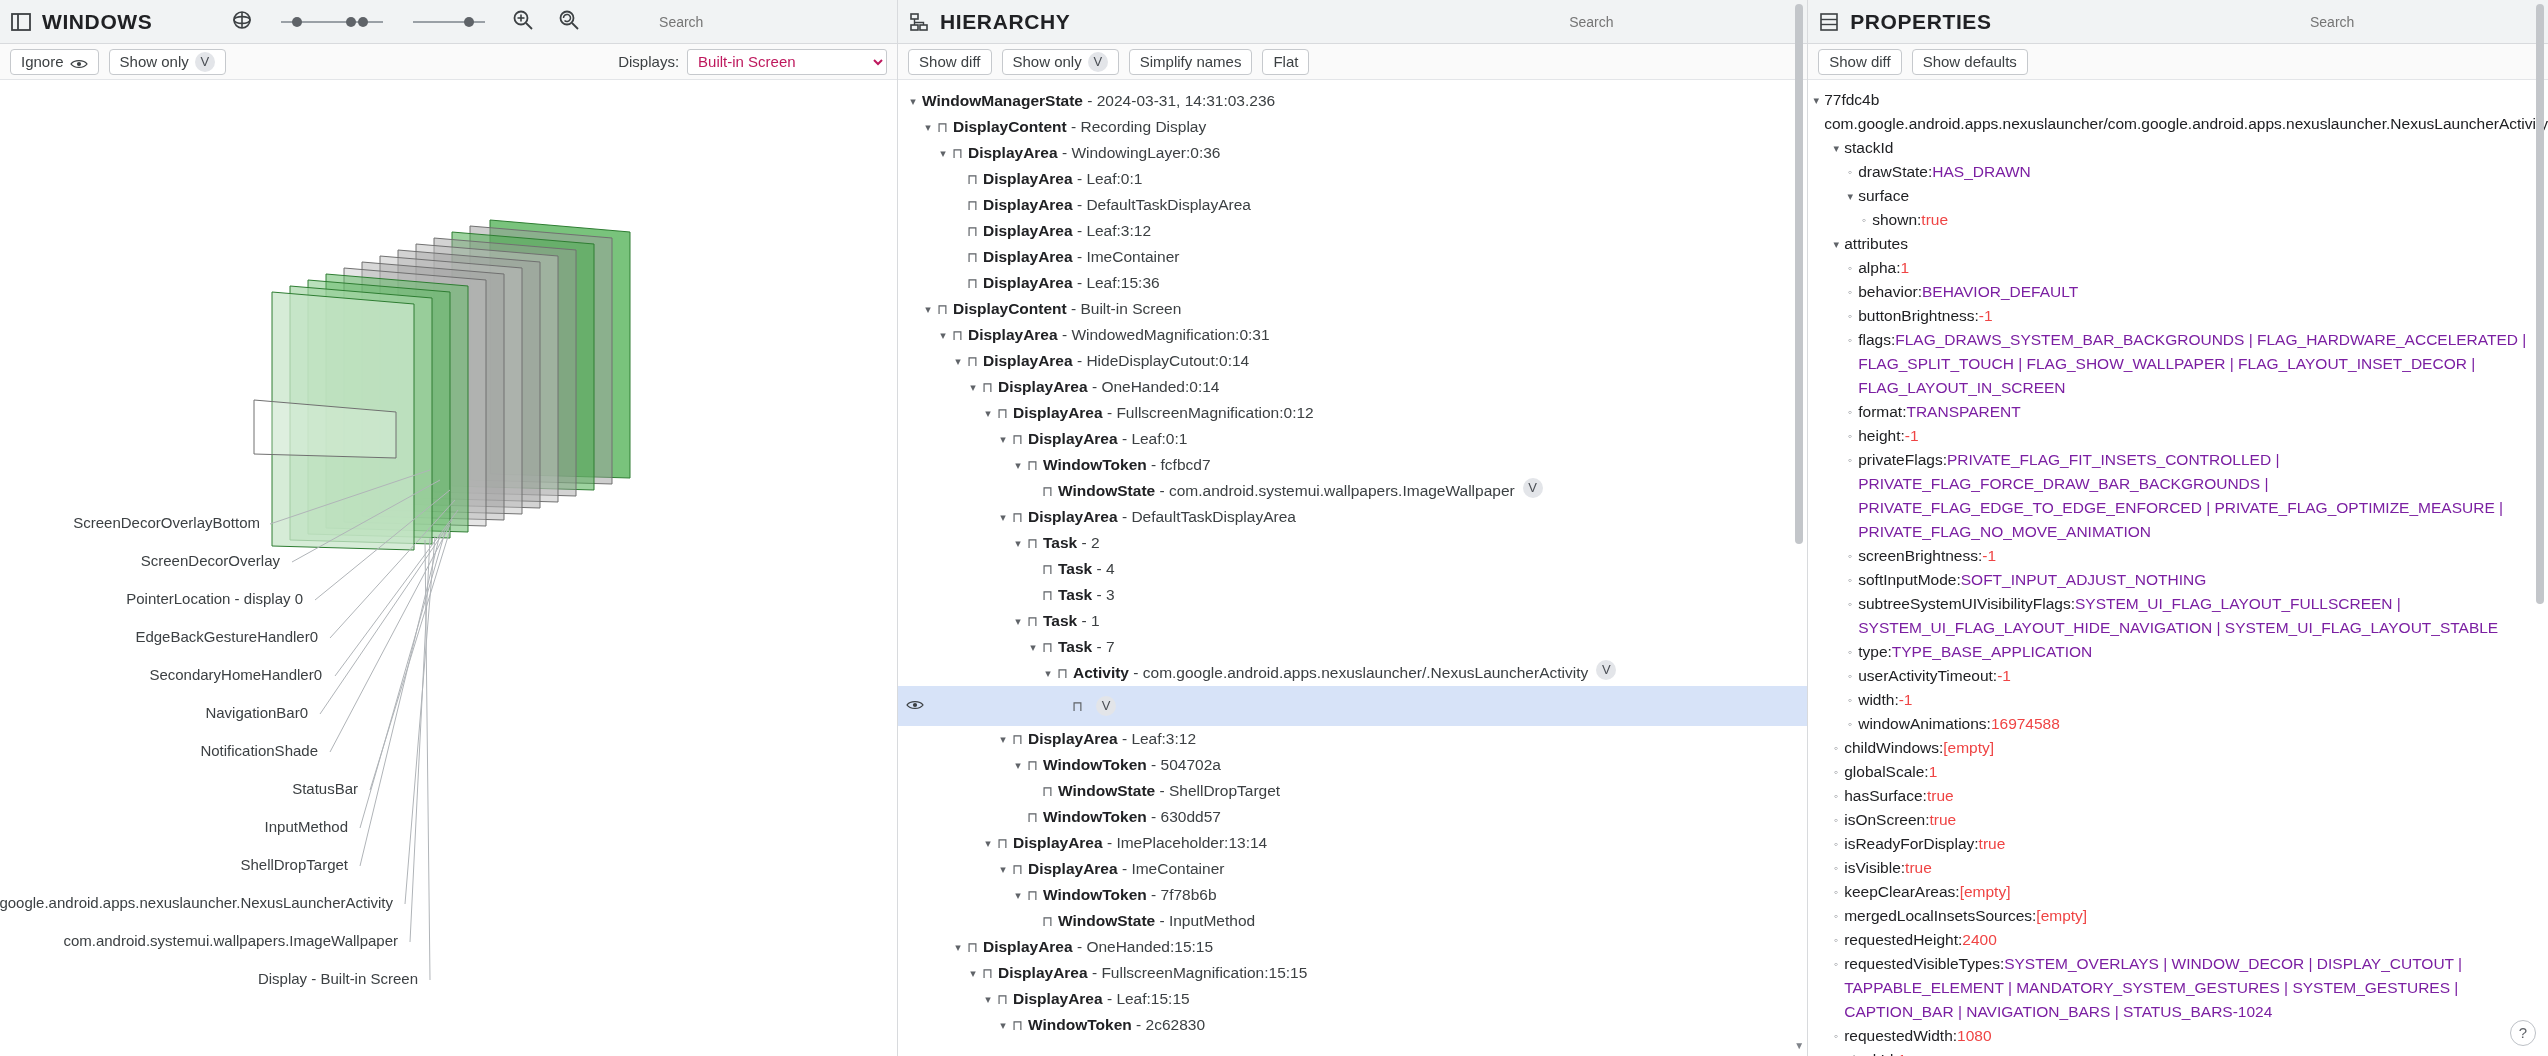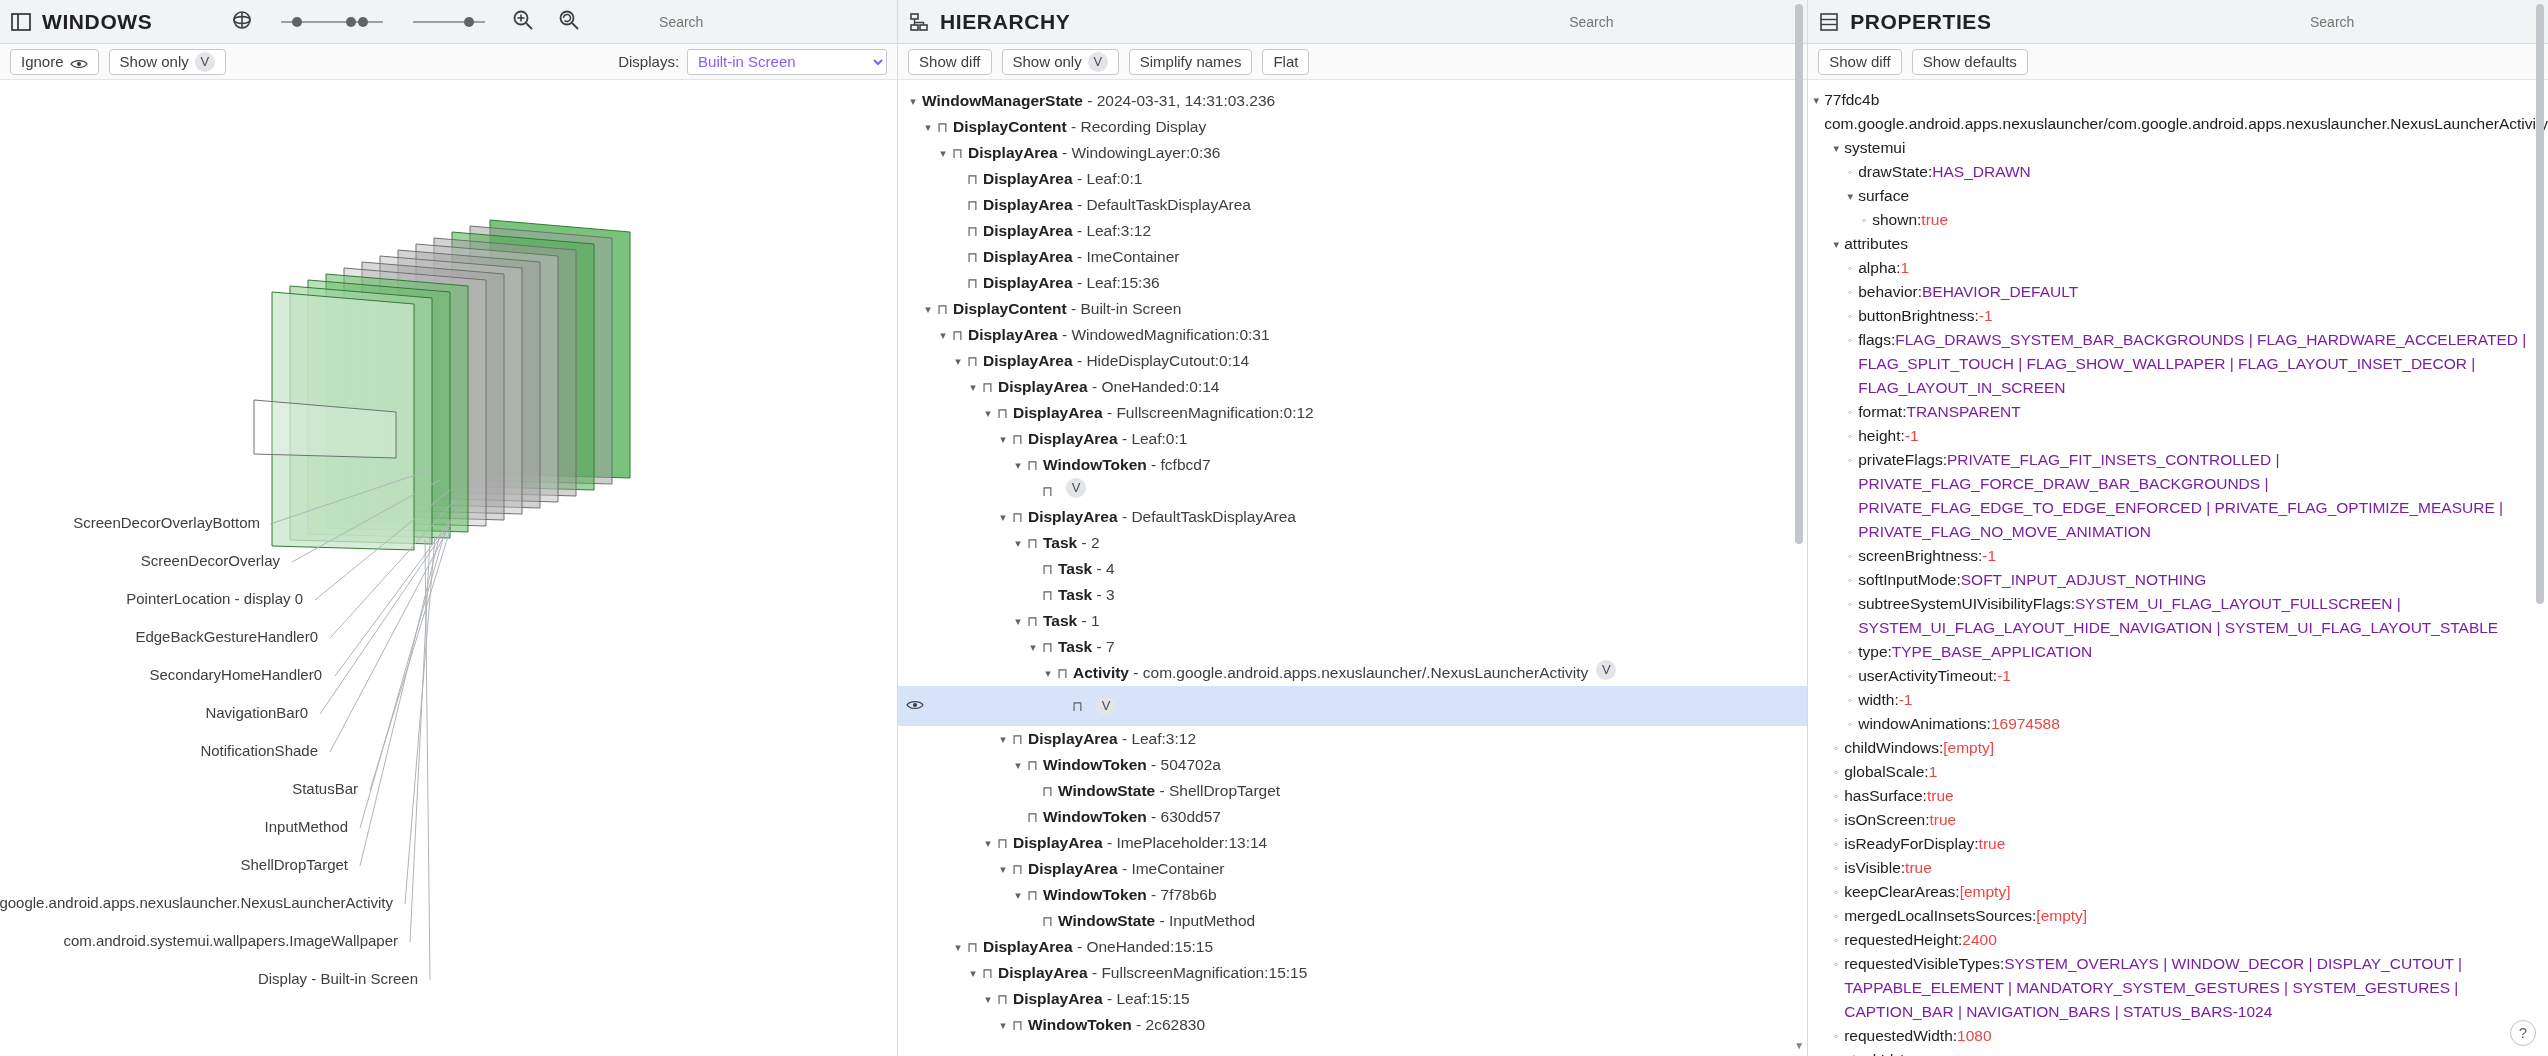--- a/index.html
+++ b/index.html
@@ -62,21 +62,21 @@
   }
 
   
   .windows-panel { width: 1040px; border-right: 1px solid #d8dadd; }
   .win-tools { display: flex; align-items: center; gap: 22px; margin-left: auto; }
   .slider-wrap { display: flex; align-items: center; }
   .w-canvas { flex: 1; position: relative; overflow: hidden; background: #fff; padding-left: 46px; }
   .w-canvas svg { position: absolute; left: 0; top: 0; }
   .display-select {
     border: 1px solid #c6c9cd; background: #fff; border-radius: 3px;
-    height: 26px; font-size: 15px; color: #8b5cf6; padding: 0 6px;
+    height: 26px; font-size: 15px; color: #be185d; padding: 0 6px;
     width: 200px;
   }
 
   
   .hier-panel { width: 1054px; border-right: 1px solid #d8dadd; }
   .tree {
     flex: 1; overflow: hidden; position: relative;
     font-size: 15.5px; color: #202124;
     padding: 8px 0 0 0;
     background: #fff;
@@ -363,20 +363,21 @@
           <span><span class="tlabel-b">DisplayArea</span><span class="tdim"> - Leaf:0:1</span></span>
         </div>
         <div class="tnode" style="padding-left: 111px;">
           <span class="tw caret">▾</span>
           <span class="ticon">⊓</span>
           <span><span class="tlabel-b">WindowToken</span><span class="tdim"> - fcfbcd7</span></span>
         </div>
         <div class="tnode" style="padding-left: 126px;">
           <span class="tw caret"></span>
           <span class="ticon">⊓</span>
+          <span><span class="tlabel-b">WindowState</span><span class="tdim"> - com.android.systemui.wallpapers.ImageWallpaper</span></span>
           <span class="chip" style="margin-left: 8px;">V</span>
         </div>
         <div class="tnode" style="padding-left: 96px;">
           <span class="tw caret">▾</span>
           <span class="ticon">⊓</span>
           <span><span class="tlabel-b">DisplayArea</span><span class="tdim"> - DefaultTaskDisplayArea</span></span>
         </div>
         <div class="tnode" style="padding-left: 111px;">
           <span class="tw caret">▾</span>
           <span class="ticon">⊓</span>
@@ -506,21 +507,21 @@
       </button>
     </div>
 
     <div class="props" id="props">
         <div class="pnode wrap">
           <span class="caret-d">▾</span>
           <span class="pkey">77fdc4b com.google.android.apps.nexuslauncher/com.google.android.apps.nexuslauncher.NexusLauncherActivity</span>
         </div>
         <div class="pnode" style="padding-left: 20px;">
           <span class="caret-d">▾</span>
-          <span><span class="pkey">systemui</span></span>
+          <span><span class="pkey">stackId</span></span>
         </div>
         <div class="pnode" style="padding-left: 34px;">
           <span class="bullet">◦</span>
           <span><span class="pkey">drawState:</span><span class="pval purple">HAS_DRAWN</span></span>
         </div>
         <div class="pnode" style="padding-left: 34px;">
           <span class="caret-d">▾</span>
           <span><span class="pkey">surface</span></span>
         </div>
         <div class="pnode" style="padding-left: 48px;">

